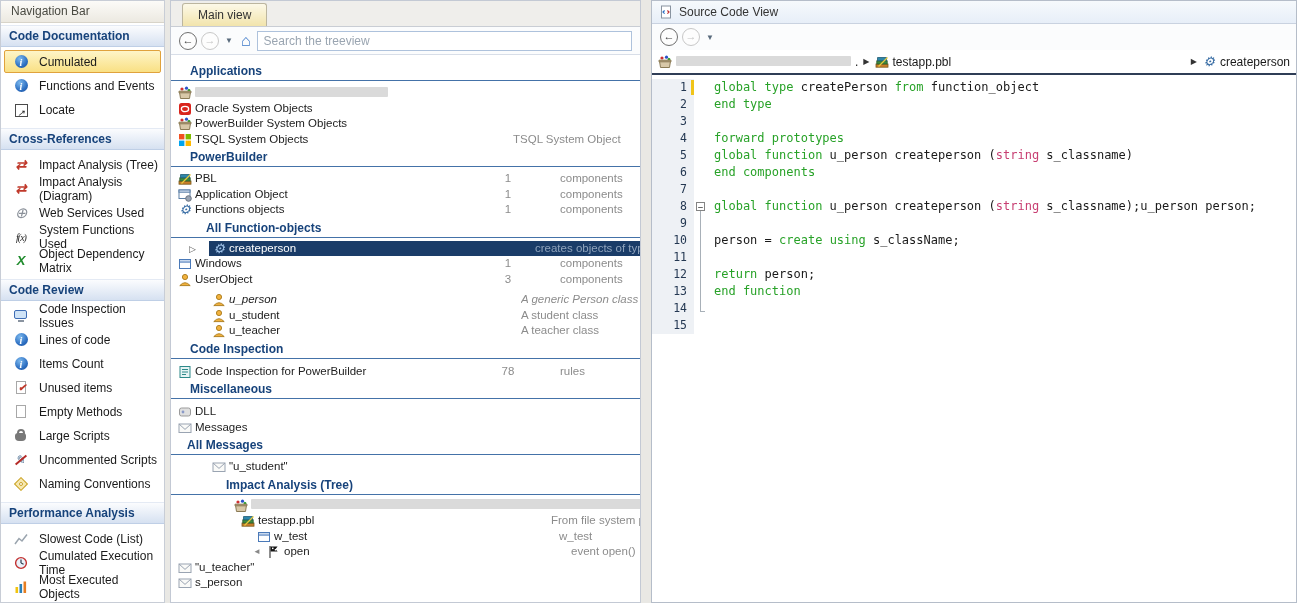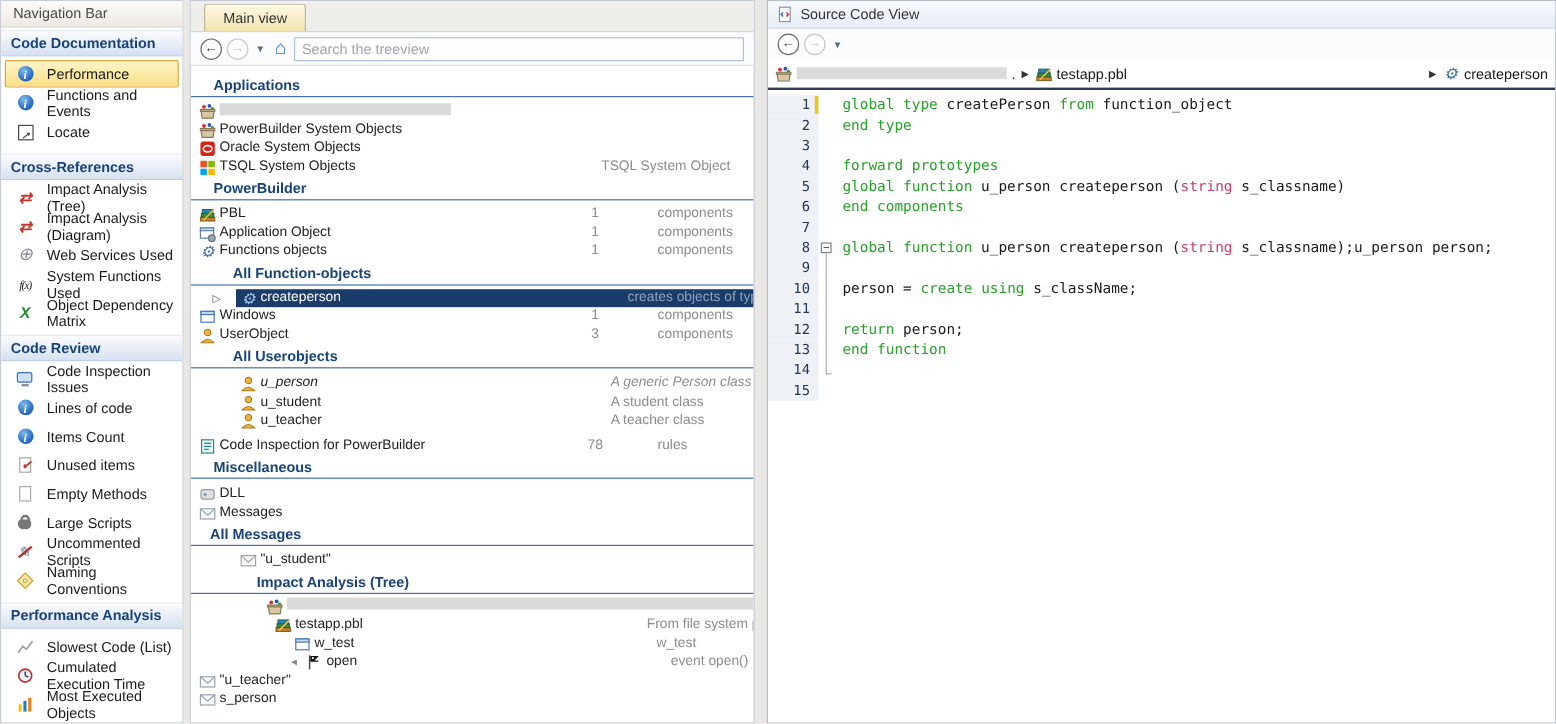--- a/index.html
+++ b/index.html
@@ -1,20 +1,20 @@
 <!DOCTYPE html>
 <html><head>
 <meta charset="utf-8">
 <style>
   html,body{margin:0;padding:0}
   body{width:1297px;height:603px;background:#E9E8E4;font-family:"Liberation Sans",sans-serif;overflow:hidden;-webkit-font-smoothing:antialiased}
   .app{display:flex;width:1297px;height:603px}
 
   
-  .nav{width:153px;background:#fff;border:1px solid #C8CDD6;box-sizing:border-box;flex:none}
+  .nav{width:165px;background:#fff;border:1px solid #C8CDD6;box-sizing:border-box;flex:none}
   .nav-title{height:21px;line-height:21px;padding-left:10px;font-size:12px;color:#4A4A42;background:linear-gradient(#FCFBF8,#ECE9E1);border-bottom:1px solid #D8D4C9}
   .nav-hdr{height:20px;line-height:20px;padding-left:8px;font-size:12px;font-weight:bold;color:#17437B;background:linear-gradient(#FBFCFE,#D6E1F1);border-top:1px solid #E4EAF4;border-bottom:1px solid #BFCFE6;margin-top:7px}
   .nav-hdr.first{margin-top:2px}
   .nav-items{margin-top:3px}
   .nav-item{display:flex;align-items:center;gap:9px;height:21px;margin:1px 3px;padding-left:7px;font-size:12px;color:#1A1A1A;border:1px solid transparent;border-radius:2px;cursor:default}
   .nav-item.sel{background:linear-gradient(#FEF5C8,#F9E084);border-color:#E0A23C}
   .icell{width:18px;flex:none;display:flex;justify-content:center}
 
   
   .ic{display:inline-block;width:14px;height:14px;position:relative;text-align:center;flex:none;vertical-align:middle}
@@ -99,21 +99,21 @@
 
   <aside class="nav">
     <div class="nav-title">Navigation Bar</div>
     <div id="nav-sections">
         <div class="nav-hdr first">Code Documentation</div>
         <div class="nav-items">
           <div class="nav-item sel">
             <span class="icell">
               <i class="ic ic-info"></i>
             </span>
-            <span>Performance</span>
+            <span>Cumulated</span>
           </div>
           <div class="nav-item">
             <span class="icell">
               <i class="ic ic-info"></i>
             </span>
             <span>Functions and Events</span>
           </div>
           <div class="nav-item">
             <span class="icell">
               <i class="ic ic-locate"></i>
@@ -266,39 +266,39 @@
               <circle cx="4" cy="3" r="1.6" fill="#D03030"></circle>
               <circle cx="8.5" cy="2.2" r="1.6" fill="#2A52C8"></circle>
               <circle cx="11" cy="4.5" r="1.4" fill="#2AA02A"></circle>
               <path d="M1.5 6 L12.5 6 L11.5 12.5 L2.5 12.5 Z" fill="#D8C8A8" stroke="#8A7A55"></path>
               <path d="M1 5.2 h12 v1.6 h-12 Z" fill="#C8B493" stroke="#8A7A55"></path>
             </svg>
           </i>
           <span class="tlabel" style="left: 24px;"><span class="redact" style="width: 193px;"></span></span>
         </div>
         <div class="trow">
+          <i class="ic ic-oracle" style="left: 7px;">
+            <svg width="14" height="14" viewBox="0 0 14 14">
+              <rect x="1" y="1" width="12" height="12" rx="2.5" fill="#D9241C"></rect>
+              <ellipse cx="7" cy="7" rx="3.6" ry="2.6" fill="none" stroke="#fff" stroke-width="1.4"></ellipse>
+            </svg>
+          </i>
+          <span class="tlabel" style="left: 24px;">Oracle System Objects</span>
+        </div>
+        <div class="trow">
           <i class="ic ic-app" style="left: 7px;">
             <svg width="14" height="14" viewBox="0 0 14 14">
               <circle cx="4" cy="3" r="1.6" fill="#D03030"></circle>
               <circle cx="8.5" cy="2.2" r="1.6" fill="#2A52C8"></circle>
               <circle cx="11" cy="4.5" r="1.4" fill="#2AA02A"></circle>
               <path d="M1.5 6 L12.5 6 L11.5 12.5 L2.5 12.5 Z" fill="#D8C8A8" stroke="#8A7A55"></path>
               <path d="M1 5.2 h12 v1.6 h-12 Z" fill="#C8B493" stroke="#8A7A55"></path>
             </svg>
           </i>
           <span class="tlabel" style="left: 24px;">PowerBuilder System Objects</span>
-        </div>
-        <div class="trow">
-          <i class="ic ic-oracle" style="left: 7px;">
-            <svg width="14" height="14" viewBox="0 0 14 14">
-              <rect x="1" y="1" width="12" height="12" rx="2.5" fill="#D9241C"></rect>
-              <ellipse cx="7" cy="7" rx="3.6" ry="2.6" fill="none" stroke="#fff" stroke-width="1.4"></ellipse>
-            </svg>
-          </i>
-          <span class="tlabel" style="left: 24px;">Oracle System Objects</span>
         </div>
         <div class="trow">
           <i class="ic ic-tsql" style="left: 7px;">
             <svg width="14" height="14" viewBox="0 0 14 14">
               <rect x="1" y="1" width="5.4" height="5.4" fill="#F25022"></rect>
               <rect x="7.6" y="1" width="5.4" height="5.4" fill="#7FBA00"></rect>
               <rect x="1" y="7.6" width="5.4" height="5.4" fill="#00A4EF"></rect>
               <rect x="7.6" y="7.6" width="5.4" height="5.4" fill="#FFB900"></rect>
             </svg>
           </i>
@@ -359,21 +359,20 @@
           <i class="ic ic-person" style="left: 7px;">
             <svg width="14" height="14" viewBox="0 0 14 14">
               <circle cx="7" cy="4" r="2.6" fill="#F2B23E" stroke="#A87818" stroke-width="0.9"></circle>
               <path d="M1.8 12.6 Q7 6.8 12.2 12.6 Z" fill="#F2B23E" stroke="#A87818" stroke-width="0.9"></path>
             </svg>
           </i>
           <span class="tlabel" style="left: 24px;">UserObject</span>
           <span class="tc2">3</span>
           <span class="tc3">components</span>
         </div>
-        <div class="tsec" style="padding-left: 35px;">All Userobjects</div>
         <div class="trow" style="margin-top: 5px; font-style: italic;">
           <i class="ic ic-person" style="left: 41px;">
             <svg width="14" height="14" viewBox="0 0 14 14">
               <circle cx="7" cy="4" r="2.6" fill="#F2B23E" stroke="#A87818" stroke-width="0.9"></circle>
               <path d="M1.8 12.6 Q7 6.8 12.2 12.6 Z" fill="#F2B23E" stroke="#A87818" stroke-width="0.9"></path>
             </svg>
           </i>
           <span class="tlabel" style="left: 58px;">u_person</span>
           <span class="tdesc" style="left: 350px;">A generic Person class</span>
         </div>
@@ -390,20 +389,21 @@
         <div class="trow">
           <i class="ic ic-person" style="left: 41px;">
             <svg width="14" height="14" viewBox="0 0 14 14">
               <circle cx="7" cy="4" r="2.6" fill="#F2B23E" stroke="#A87818" stroke-width="0.9"></circle>
               <path d="M1.8 12.6 Q7 6.8 12.2 12.6 Z" fill="#F2B23E" stroke="#A87818" stroke-width="0.9"></path>
             </svg>
           </i>
           <span class="tlabel" style="left: 58px;">u_teacher</span>
           <span class="tdesc" style="left: 350px;">A teacher class</span>
         </div>
+        <div class="tsec" style="padding-left: 19px;">Code Inspection</div>
         <div class="trow" style="margin-top: 5px;">
           <i class="ic ic-inspect" style="left: 7px;">
             <svg width="14" height="14" viewBox="0 0 14 14">
               <rect x="2" y="1.5" width="10" height="11" fill="#E6F4F4" stroke="#2E8A8A"></rect>
               <line x1="4" y1="4.5" x2="10" y2="4.5" stroke="#2E8A8A"></line>
               <line x1="4" y1="7" x2="10" y2="7" stroke="#2E8A8A"></line>
               <line x1="4" y1="9.5" x2="8" y2="9.5" stroke="#2E8A8A"></line>
             </svg>
           </i>
           <span class="tlabel" style="left: 24px;">Code Inspection for PowerBuilder</span>

